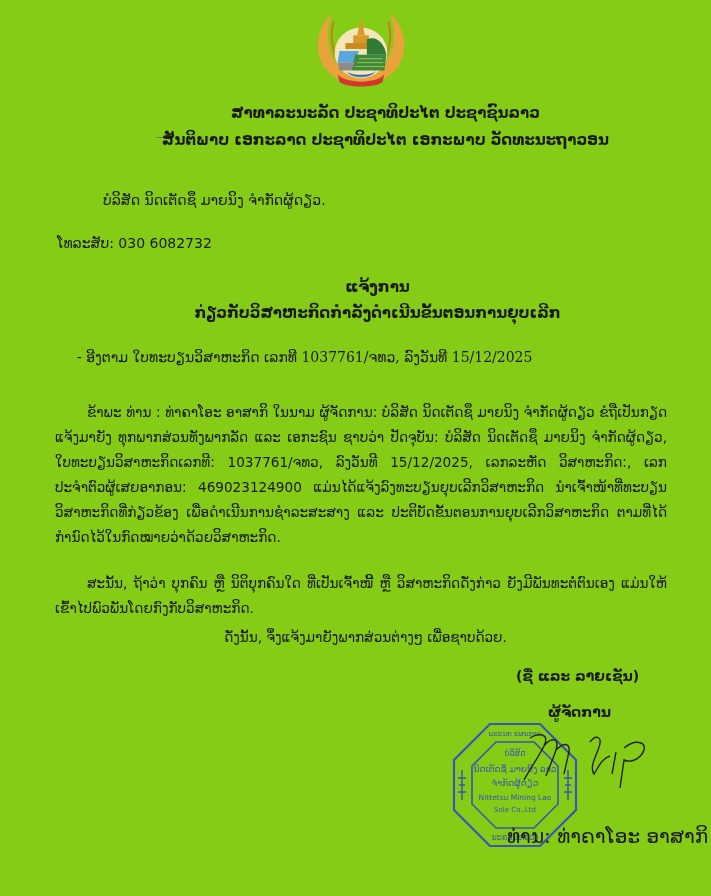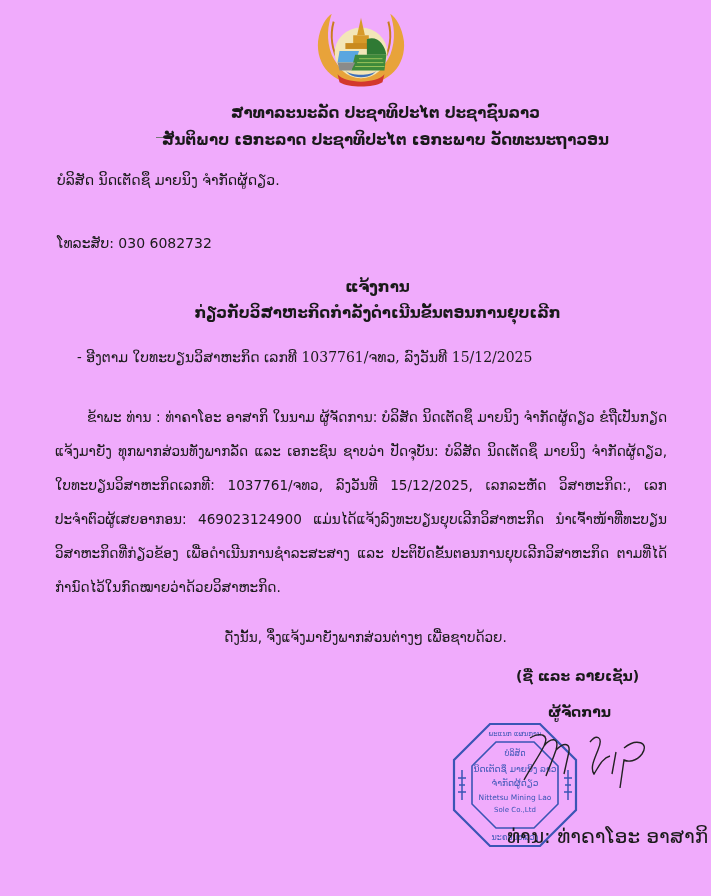--- a/index.html
+++ b/index.html
@@ -1,32 +1,32 @@
 <!DOCTYPE html>
 <html><head>
 <meta charset="utf-8">
 <style>
   html, body { margin: 0; padding: 0; background: #ffffff; }
   body {
     width: 711px; height: 896px; position: relative; overflow: hidden;
     font-family: "DejaVu Sans", sans-serif; color: #1a1a1a;
   }
-  .page { position: absolute; inset: 0; background: #f0abfc; }
+  .page { position: absolute; inset: 0; background: #84cc16; }
   .emblem { position: absolute; left: 312px; top: 6px; width: 98px; height: 82px; }
   .hdr { position: absolute; left: 0; width: 711px; text-align: center; font-weight: bold; font-size: 15px; }
   .hdr1 { top: 104px; left: 30px; }
   .hdr2 { top: 131px; left: 30px; }
   .dash { position: absolute; left: 156px; top: 137px; width: 8px; height: 1px; background: #777; }
   .co { position: absolute; left: 57px; font-size: 14px; }
-  .co1 { top: 172px; } .co2 { top: 208px; } .co3 { top: 235px; }
+  .co1 { top: 192px; margin-left: 46px; } .co2 { top: 208px; } .co3 { top: 235px; }
   .ttl { position: absolute; left: 0; width: 711px; text-align: center; font-weight: bold; font-size: 15px; }
   .ttl1 { top: 278px; left: 22px; }
   .ttl2 { top: 304px; left: 22px; }
   .ref { position: absolute; left: 77px; top: 349px; font-size: 14px; font-family: "DejaVu Serif", serif; }
-  .body-text { position: absolute; left: 55px; width: 612px; font-size: 13.6px; line-height: 34px; text-align: justify; }
+  .body-text { position: absolute; left: 55px; width: 612px; font-size: 13.6px; line-height: 25px; text-align: justify; }
   .p1 { top: 400px; text-indent: 32px; }
   .p2 { top: 571px; text-indent: 32px; }
   .p3 { position: absolute; left: 0; width: 711px; text-align: center; top: 629px; font-size: 13.6px; padding-left: 10px; }
   .sig-title { position: absolute; left: 548px; top: 704px; font-weight: bold; font-size: 14px; }
   .sig-sub { position: absolute; left: 516px; top: 668px; font-weight: bold; font-size: 14px; }
   .stamp { position: absolute; left: 450px; top: 720px; width: 130px; height: 130px; }
   .signature { position: absolute; left: 520px; top: 728px; width: 150px; height: 70px; }
   .signer { position: absolute; left: 507px; top: 824px; font-size: 20px; }
 </style>
 </head>
@@ -57,20 +57,21 @@
 
   <div class="co co1">ບໍລິສັດ ນິດເຕັດຊຶ ມາຍນິງ ຈຳກັດຜູ້ດຽວ.</div>
   <div class="co co3">ໂທລະສັບ: 030 6082732</div>
 
   <div class="ttl ttl1">ແຈ້ງການ</div>
   <div class="ttl ttl2">ກ່ຽວກັບວິສາຫະກິດກຳລັງດຳເນີນຂັ້ນຕອນການຍຸບເລີກ</div>
 
   <div class="ref">-  ອີງຕາມ ໃບທະບຽນວິສາຫະກິດ ເລກທີ 1037761/ຈທວ, ລົງວັນທີ 15/12/2025</div>
 
   <div class="body-text p1">ຂ້າພະ ທ່ານ : ທ່າຄາໂອະ ອາສາກິ  ໃນນາມ ຜູ້ຈັດການ: ບໍລິສັດ ນິດເຕັດຊຶ ມາຍນິງ ຈຳກັດຜູ້ດຽວ ຂໍຖືເປັນກຽດແຈ້ງມາຍັງ ທຸກພາກສ່ວນທັງພາກລັດ ແລະ ເອກະຊົນ ຊາບວ່າ ປັດຈຸບັນ: ບໍລິສັດ ນິດເຕັດຊຶ ມາຍນິງ ຈຳກັດຜູ້ດຽວ, ໃບທະບຽນວິສາຫະກິດເລກທີ: 1037761/ຈທວ, ລົງວັນທີ 15/12/2025, ເລກລະຫັດ ວິສາຫະກິດ:, ເລກປະຈຳຕົວຜູ້ເສຍອາກອນ: 469023124900  ແມ່ນໄດ້ແຈ້ງລົງທະບຽນຍຸບເລີກວິສາຫະກິດ ນຳເຈົ້າໜ້າທີ່ທະບຽນວິສາຫະກິດທີ່ກ່ຽວຂ້ອງ ເພື່ອດຳເນີນການຊຳລະສະສາງ ແລະ ປະຕິບັດຂັ້ນຕອນການຍຸບເລີກວິສາຫະກິດ ຕາມທີ່ໄດ້ກຳນົດໄວ້ໃນກົດໝາຍວ່າດ້ວຍວິສາຫະກິດ.</div>
+  <div class="body-text p2">ສະນັ້ນ, ຖ້າວ່າ ບຸກຄົນ ຫຼື ນິຕິບຸກຄົນໃດ ທີ່ເປັນເຈົ້າໜີ້ ຫຼື ວິສາຫະກິດດັ່ງກ່າວ ຍັງມີພັນທະຕໍ່ຕົນເອງ ແມ່ນໃຫ້ເຂົ້າໄປພົວພັນໂດຍກົງກັບວິສາຫະກິດ.</div>
   <div class="p3">ດັ່ງນັ້ນ, ຈຶ່ງແຈ້ງມາຍັງພາກສ່ວນຕ່າງໆ ເພື່ອຊາບດ້ວຍ.</div>
 
   <div class="sig-title">ຜູ້ຈັດການ</div>
   <div class="sig-sub">(ຊື່     ແລະ ລາຍເຊັນ)</div>
 
   <svg class="stamp" viewBox="0 0 130 130">
     <polygon points="40,4 90,4 126,40 126,90 90,126 40,126 4,90 4,40" fill="none" stroke="#3a55b5" stroke-width="2.2"></polygon>
     <polygon points="46,22 84,22 108,46 108,84 84,108 46,108 22,84 22,46" fill="none" stroke="#3a55b5" stroke-width="1.6"></polygon>
     <text x="65" y="16" font-size="7" fill="#3a55b5" text-anchor="middle" font-family="DejaVu Sans, sans-serif">ພະແນກ ແຜນການ</text>
     <text x="65" y="36" font-size="8" fill="#3a55b5" text-anchor="middle" font-family="DejaVu Sans, sans-serif">ບໍລິສັດ</text>

